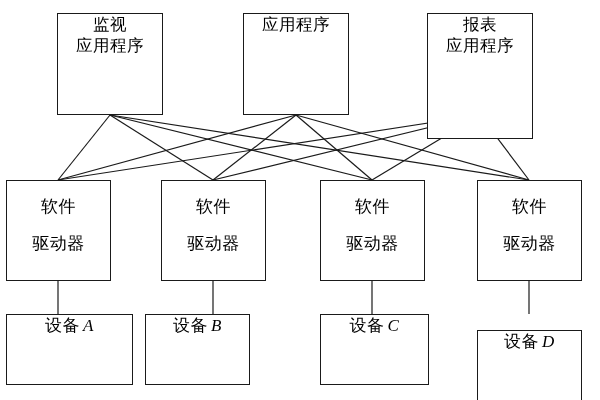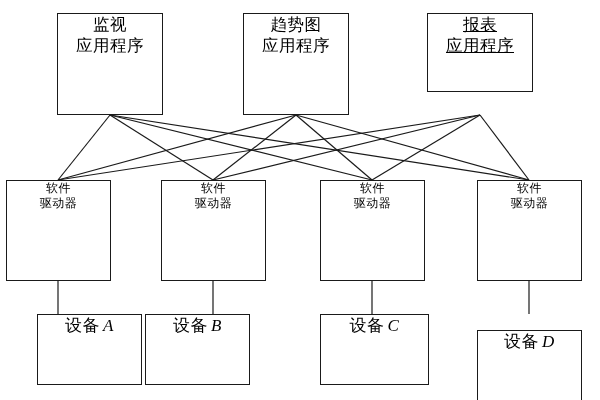--- a/index.html
+++ b/index.html
@@ -39,22 +39,23 @@
   .node .line {
     display: block;
     line-height: 1.28;
     white-space: nowrap;
   }
   .app-node .line {
     font-size: 16.5px;
     letter-spacing: 0.5px;
   }
   .driver-node .line {
-    font-size: 12px;
+    font-size: 17px;
     letter-spacing: 0.5px;
+    margin-top: 15px;
   }
   .device-node .line {
     font-size: 17px;
     letter-spacing: 0.5px;
   }
   .device-node .dev-label {
     font-style: italic;
     padding-left: 3px;
   }
 </style>
@@ -79,44 +80,43 @@
       <line x1="213" y1="281" x2="213" y2="314" stroke="#1a1a1a" stroke-width="1.2" shape-rendering="geometricPrecision"></line>
       <line x1="372" y1="281" x2="372" y2="314" stroke="#1a1a1a" stroke-width="1.2" shape-rendering="geometricPrecision"></line>
       <line x1="529" y1="281" x2="529" y2="314" stroke="#1a1a1a" stroke-width="1.2" shape-rendering="geometricPrecision"></line>
     </svg>
   <div id="nodes">
       <div class="node app-node" style="left: 57px; top: 13px; width: 106px; height: 102px;">
         <span class="line">监视</span>
         <span class="line">应用程序</span>
       </div>
       <div class="node app-node" style="left: 243px; top: 13px; width: 106px; height: 102px;">
-        <span class="line">趋势图</span>
         <span class="line">应用程序</span>
       </div>
-      <div class="node app-node" style="left: 427px; top: 13px; width: 106px; height: 79px; text-decoration: underline;">
+      <div class="node app-node" style="left: 427px; top: 13px; width: 106px; height: 126px;">
         <span class="line">报表</span>
         <span class="line">应用程序</span>
       </div>
       <div class="node driver-node" style="left: 6px; top: 180px; width: 105px; height: 101px;">
         <span class="line">软件</span>
         <span class="line">驱动器</span>
       </div>
       <div class="node driver-node" style="left: 161px; top: 180px; width: 105px; height: 101px;">
         <span class="line">软件</span>
         <span class="line">驱动器</span>
       </div>
       <div class="node driver-node" style="left: 320px; top: 180px; width: 105px; height: 101px;">
         <span class="line">软件</span>
         <span class="line">驱动器</span>
       </div>
       <div class="node driver-node" style="left: 477px; top: 180px; width: 105px; height: 101px;">
         <span class="line">软件</span>
         <span class="line">驱动器</span>
       </div>
-      <div class="node device-node" style="left: 6px; top: 314px; width: 105px; height: 71px; margin-left: 31px;">
+      <div class="node device-node" style="left: 6px; top: 314px; width: 127px; height: 71px;">
         <span class="line"><span>设备</span><span class="dev-label">A</span></span>
       </div>
       <div class="node device-node" style="left: 145px; top: 314px; width: 105px; height: 71px;">
         <span class="line"><span>设备</span><span class="dev-label">B</span></span>
       </div>
       <div class="node device-node" style="left: 320px; top: 314px; width: 109px; height: 71px;">
         <span class="line"><span>设备</span><span class="dev-label">C</span></span>
       </div>
       <div class="node device-node" style="left: 477px; top: 330px; width: 105px; height: 71px;">
         <span class="line"><span>设备</span><span class="dev-label">D</span></span>

